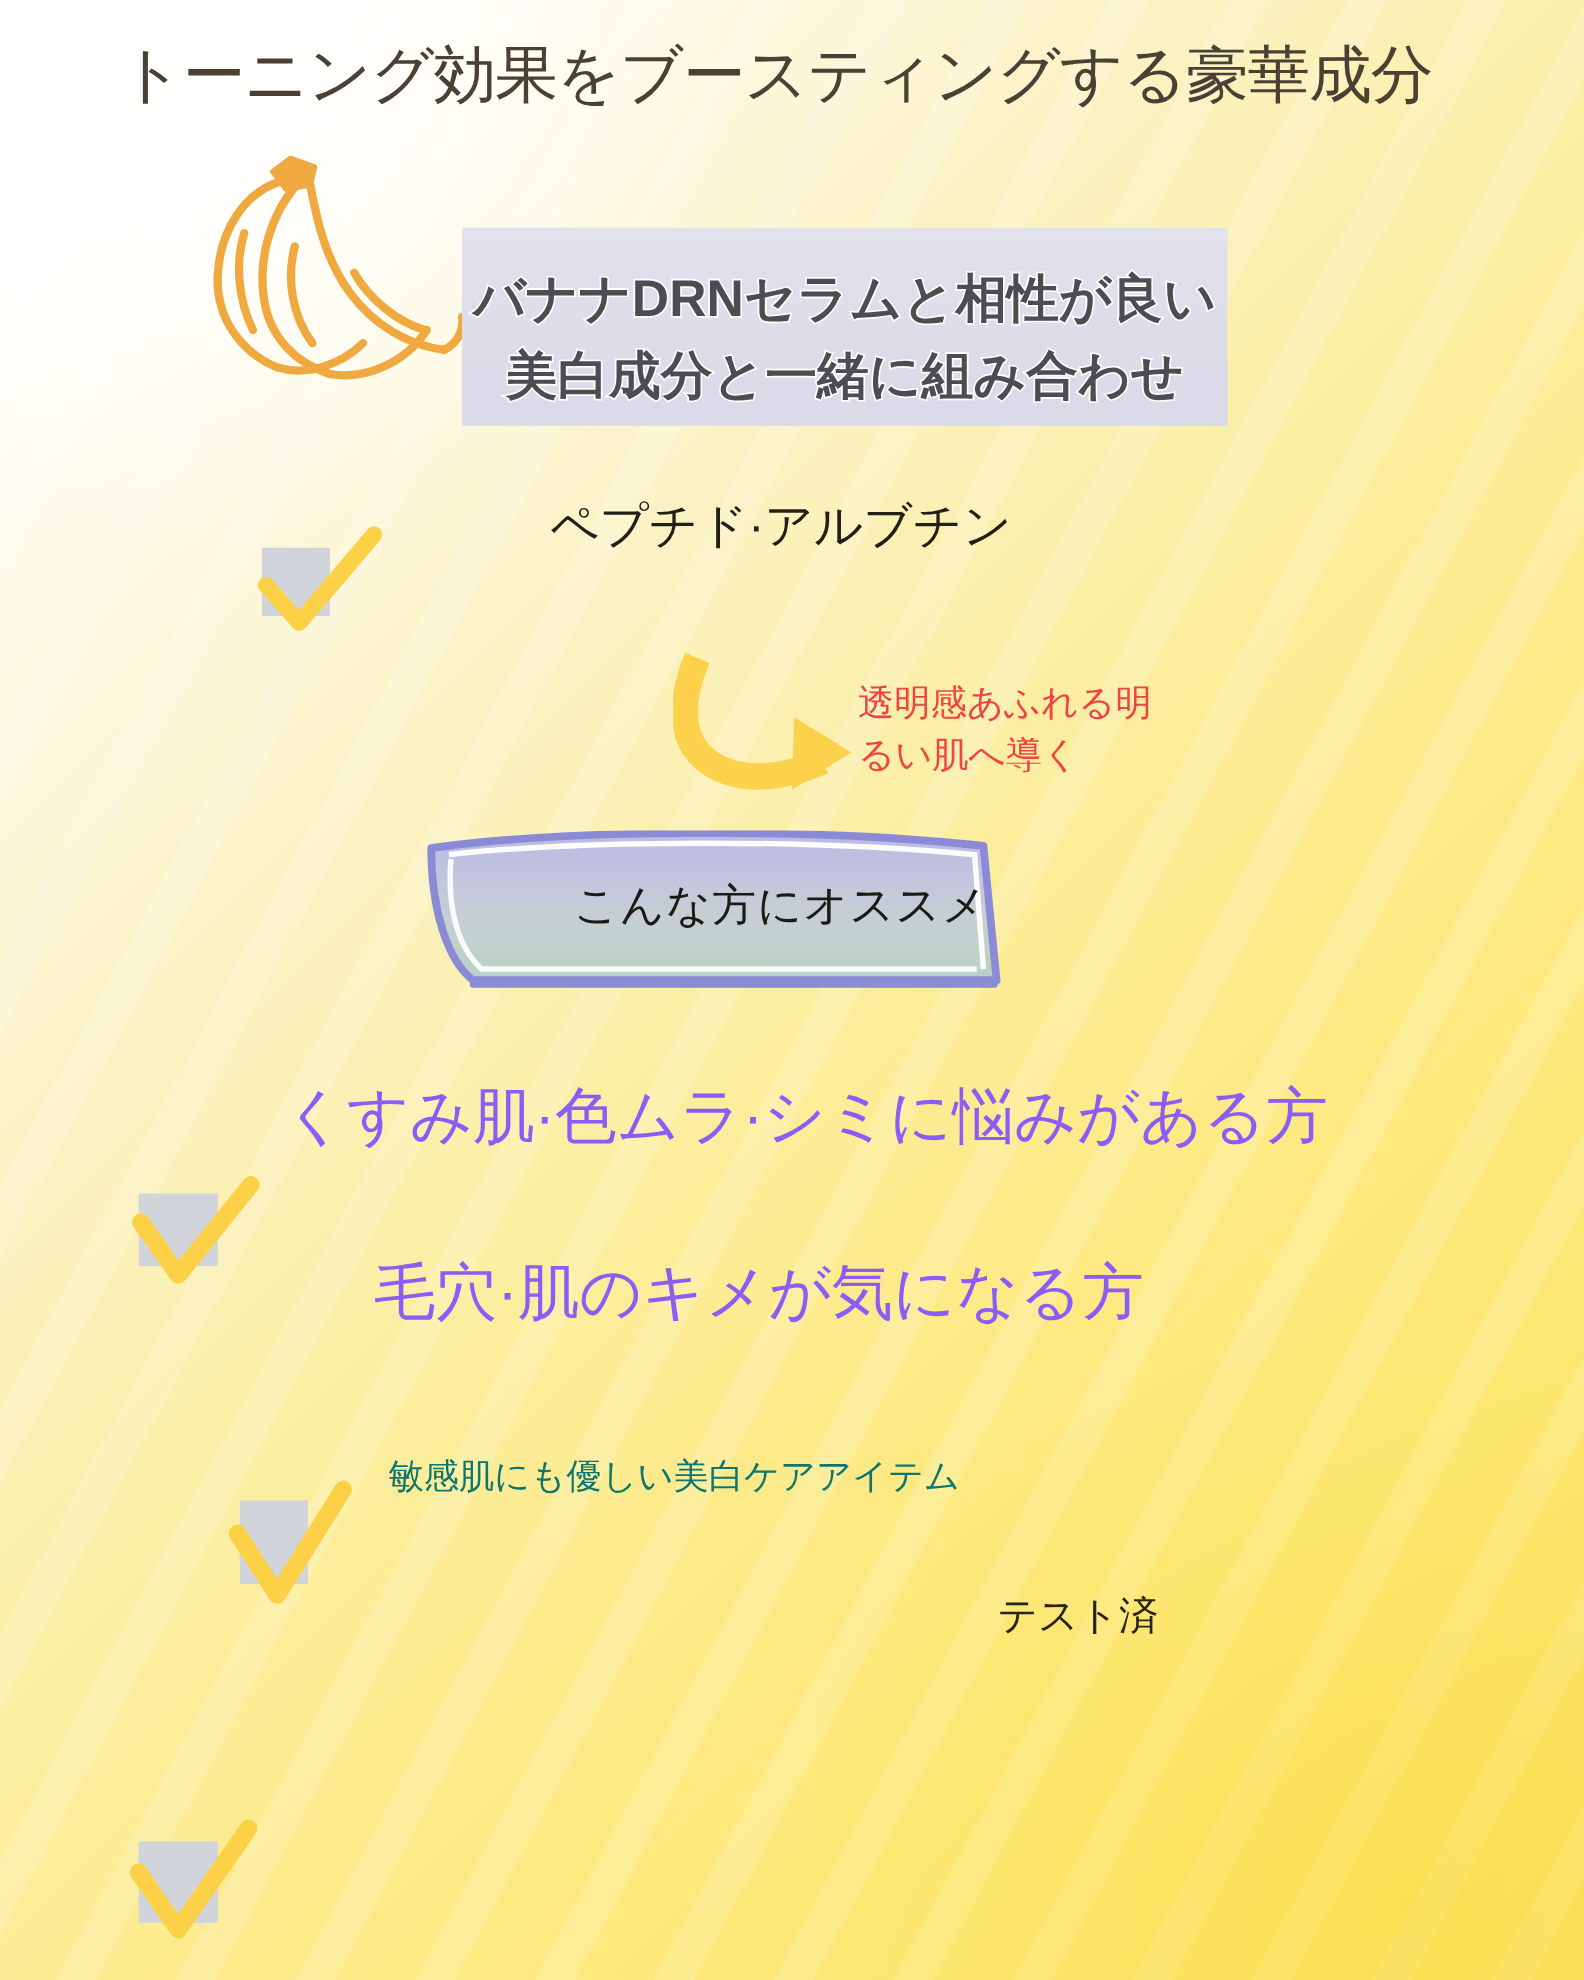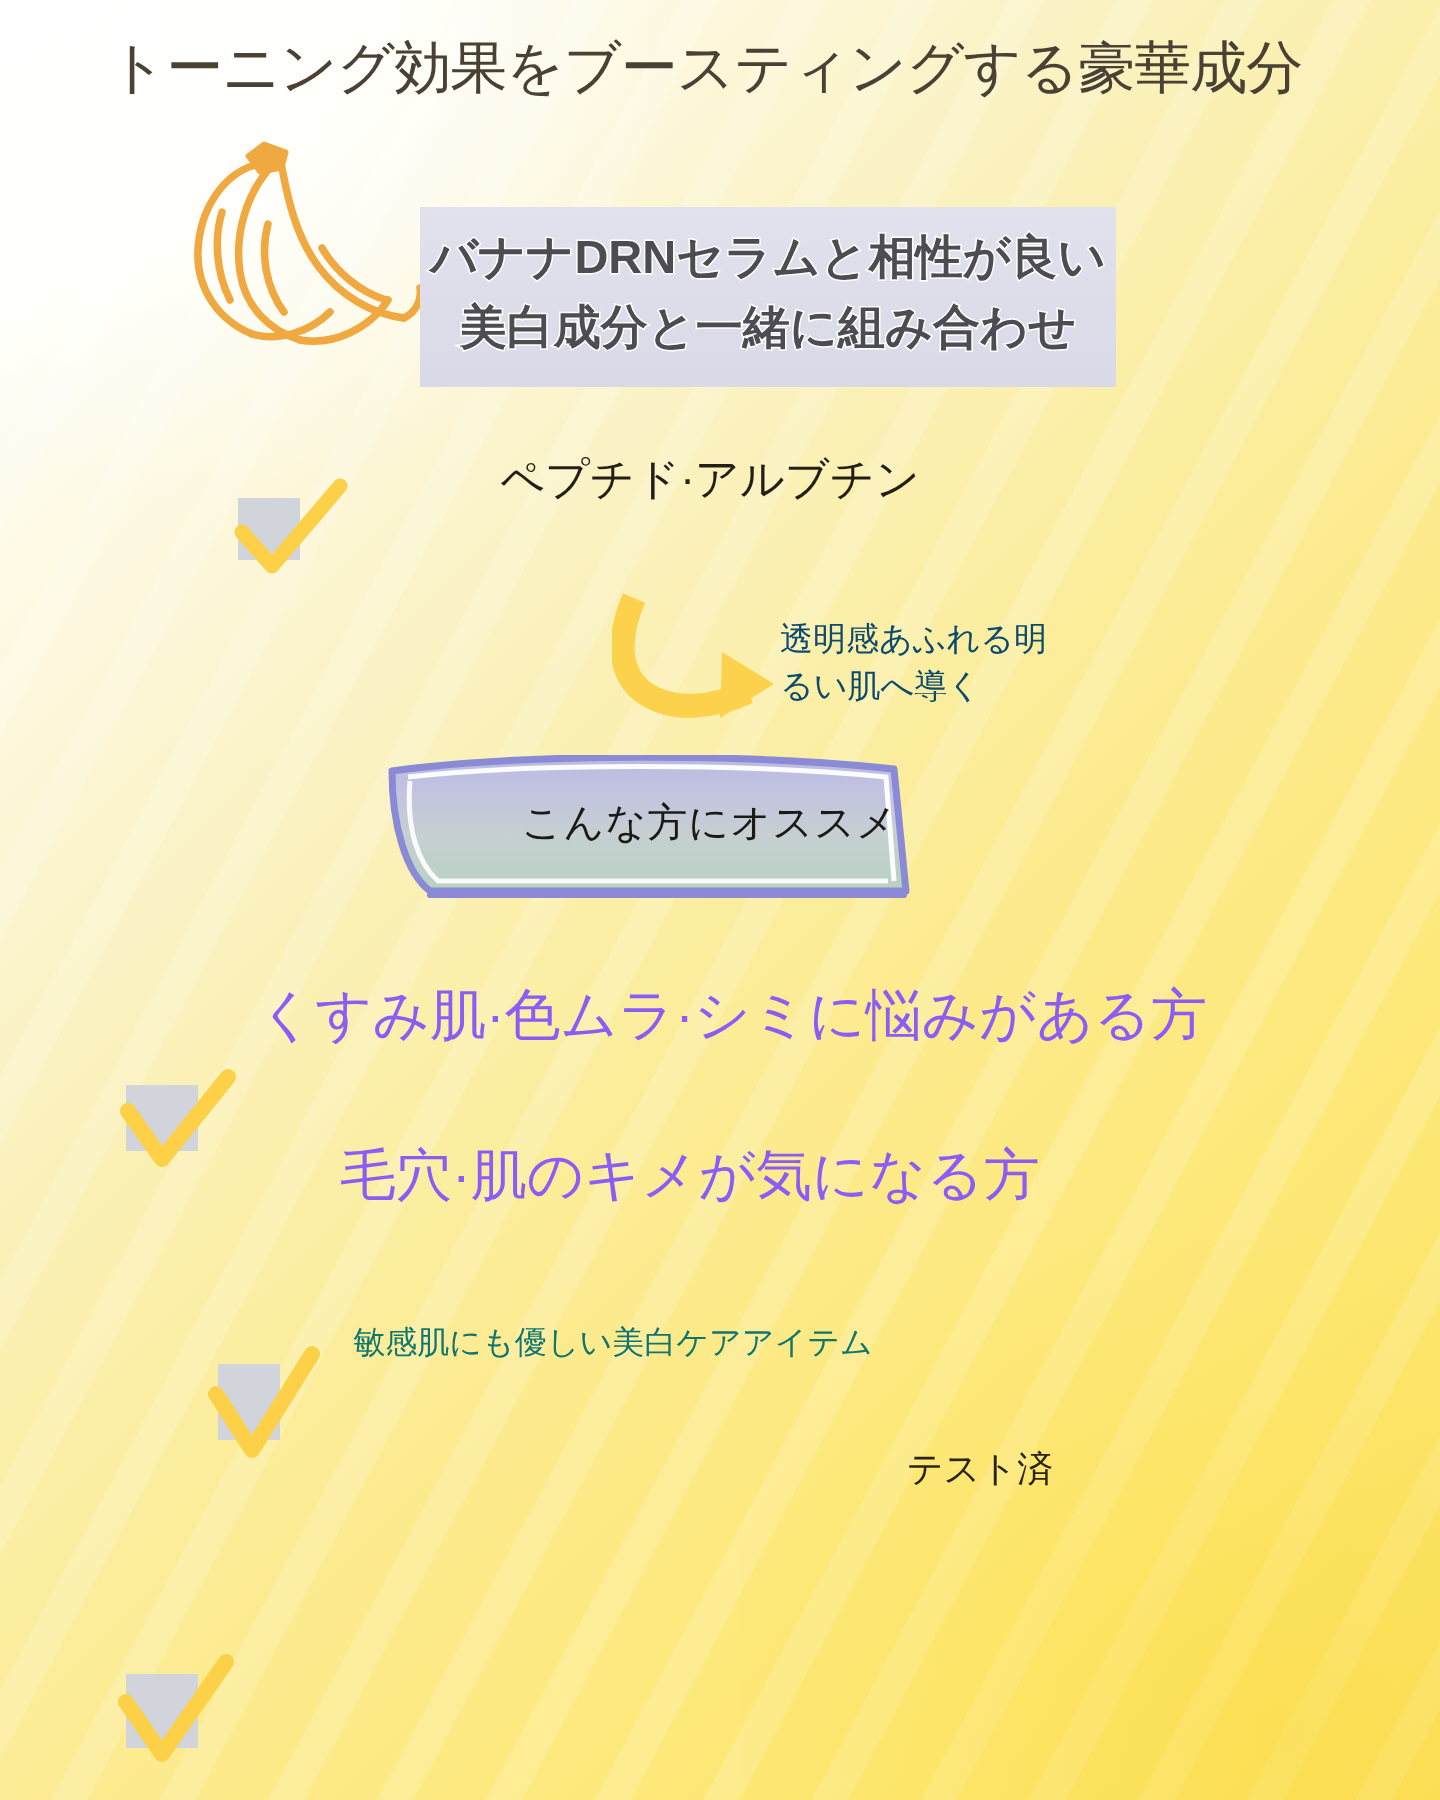--- a/index.html
+++ b/index.html
@@ -64,21 +64,21 @@
   
   #banana{ top:120px; left:160px; width:260px; height:230px; }
 
   
   #lav-box{
     top:207px; left:420px; width:696px; height:180px;
     background:linear-gradient(180deg,#E1E2EC 0%,#DCDDE9 55%,#D9DAE7 100%);
     z-index:2;
   }
   #lav-text{
-    top:222px; left:420px; width:696px;
+    top:236px; left:420px; width:696px;
     text-align:center;
     font-weight:bold;
     font-size:47px;
     line-height:70px;
     color:#4C4C52;
     -webkit-text-stroke:3px #FFFFFF;
     paint-order:stroke fill;
     letter-spacing:0px;
   }
   #lav-text .ln{ display:block; white-space:nowrap; }
@@ -105,21 +105,21 @@
   #ingredients .ln{ display:block; white-space:nowrap; }
 
   
   #arrow{ top:592px; left:612px; width:200px; height:140px; }
 
   
   #right-caption{
     top:615px; left:780px; width:310px;
     font-size:33px;
     line-height:47px;
-    color:#0c4a6e;
+    color:#ef4444;
     text-align:left;
     letter-spacing:0px;
   }
   #right-caption .ln{ display:block; white-space:nowrap; }
 
   
   #ribbon{ top:755px; left:370px; width:540px; height:150px; }
   #ribbon-label{
     position:absolute;
     top:795px; left:358px; width:540px;

